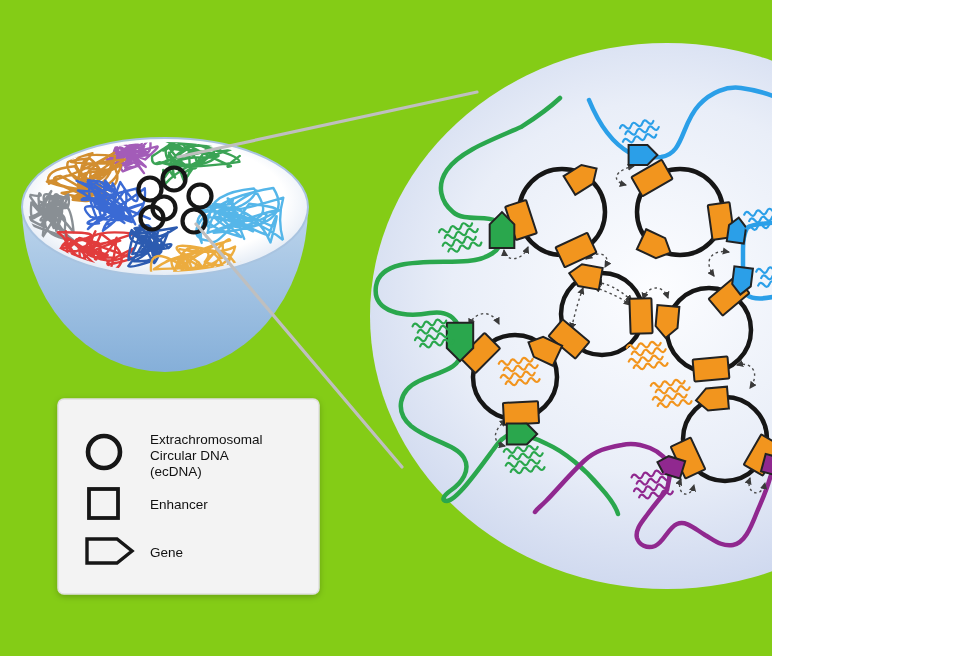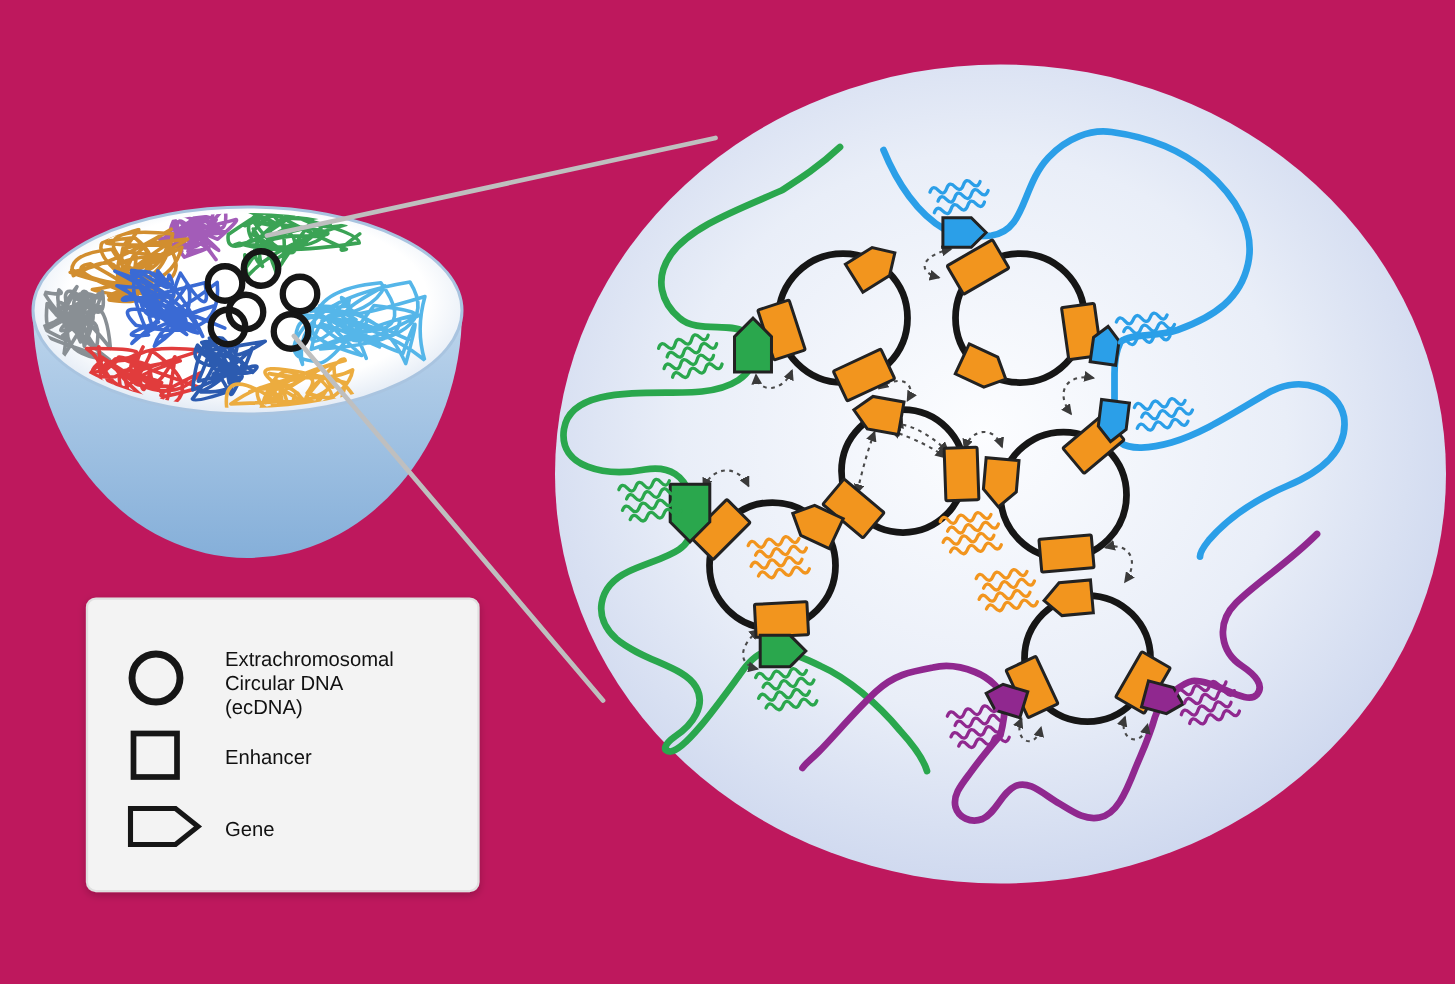--- a/index.html
+++ b/index.html
@@ -1,16 +1,16 @@
 <!DOCTYPE html>
 <html><head>
 <meta charset="utf-8">
 <style>
   html,body{margin:0;padding:0;background:#ffffff;}
-  .canvas{position:relative;width:970px;height:656px;background:#be185d;overflow:hidden;
+  .canvas{position:relative;width:772px;height:656px;background:#84cc16;overflow:hidden;
           font-family:"Liberation Sans", sans-serif;}
   svg{display:block;}
   text{font-family:"Liberation Sans", sans-serif;}
 </style>
 </head>
 <body>
 
 <div class="canvas">
 <svg width="970" height="656" viewBox="0 0 970 656">
   <defs>

